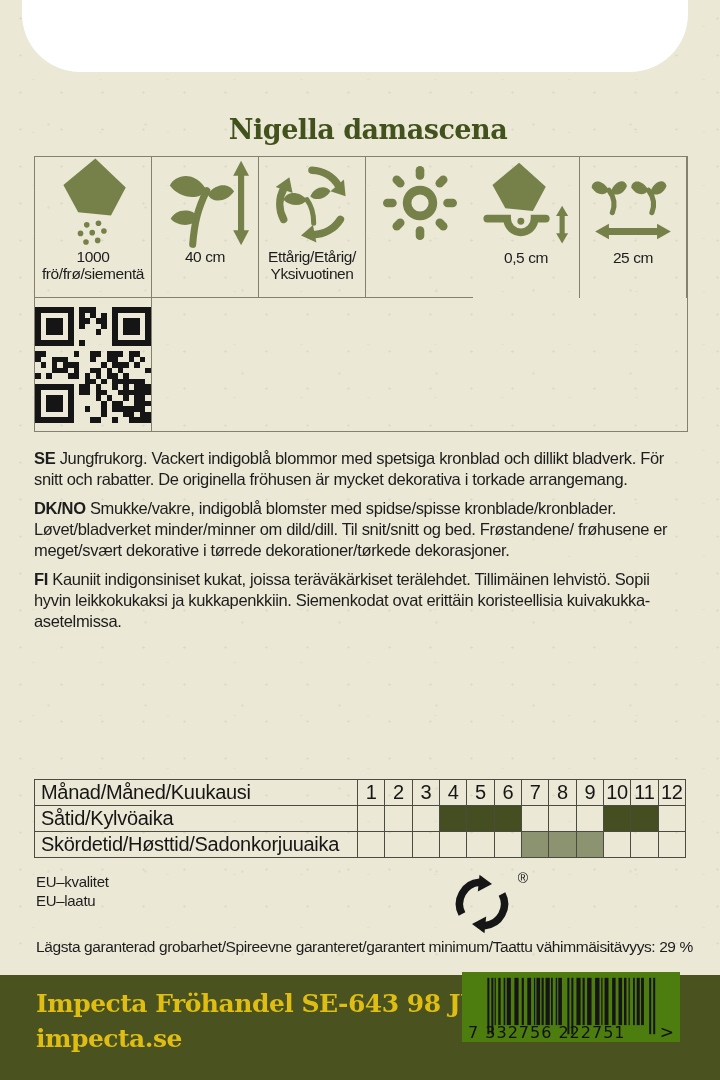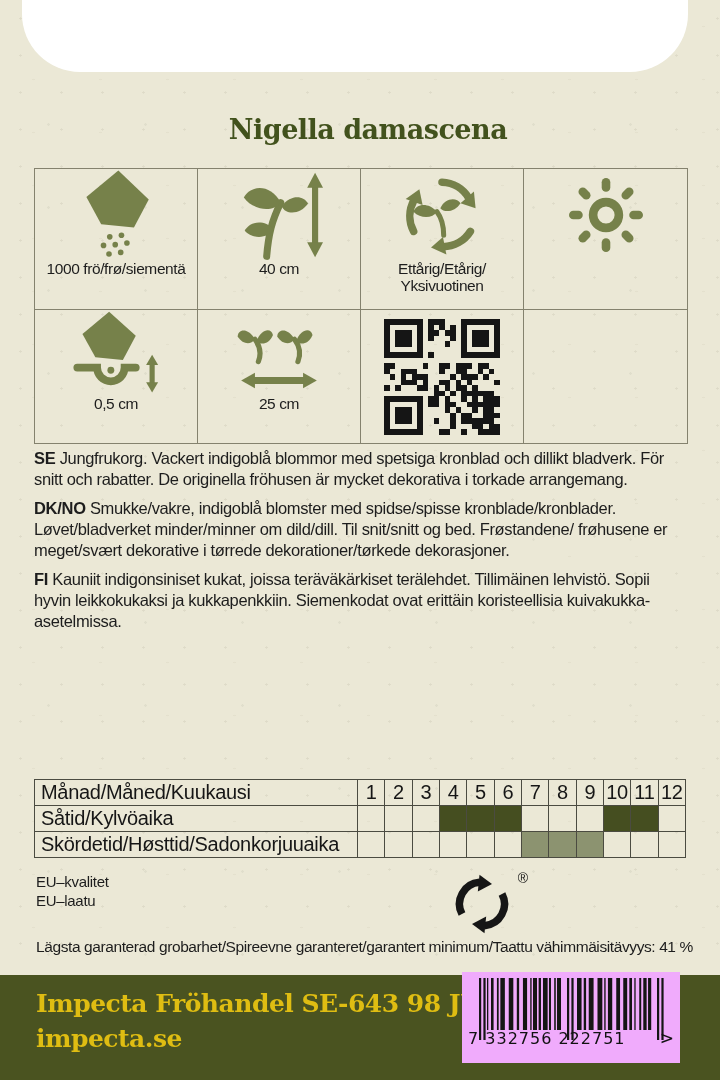--- a/index.html
+++ b/index.html
@@ -17,22 +17,22 @@
     position:absolute;left:22px;top:-62px;width:666px;height:134px;
     background:#ffffff;border-radius:0 0 58px 58px;
   }
   .title{
     position:absolute;top:114px;left:8px;width:720px;margin:0;
     text-align:center;font-family:"DejaVu Serif","Liberation Serif",serif;
     font-weight:bold;font-size:27px;color:#42521d;letter-spacing:-0.5px;
   }
   
   .info-grid{
-    position:absolute;left:34px;top:168px;width:652px;height:274px;
-    display:grid;grid-template-columns:repeat(4,1fr);grid-template-rows:1fr 1fr;
+    position:absolute;left:34px;top:156px;width:652px;height:274px;
+    display:grid;grid-template-columns:repeat(6,1fr);grid-template-rows:1fr 1fr;
     border:1px solid #84826e;
   }
   .cell{
     border-right:1px solid #84826e;border-bottom:1px solid #84826e;
     display:flex;flex-direction:column;align-items:center;
   }
   .cell:nth-child(4n){border-right:none;}
   .cell:nth-child(n+5){border-bottom:none;}
   .icon-area{flex:1;display:flex;align-items:center;justify-content:center;width:100%;}
   .cell-label{
@@ -62,21 +62,21 @@
   .greendot .reg{position:absolute;right:0;top:-4px;font-size:14px;color:#161616;}
   .germination{position:absolute;left:36px;top:938px;width:660px;font-size:15.5px;color:#1d1d1d;letter-spacing:-0.4px;}
   
   .footer{position:absolute;left:0;top:975px;width:720px;height:105px;background:#4a5320;}
   .footer-text{
     position:absolute;left:36px;top:11px;
     font-family:"DejaVu Serif","Liberation Serif",serif;font-weight:bold;
     font-size:25px;line-height:35px;color:#dfbd12;letter-spacing:-0.5px;
   }
   .barcode-box{
-    position:absolute;left:462px;top:-3px;width:218px;height:91px;background:#f0abfc;
+    position:absolute;left:462px;top:-3px;width:218px;height:70px;background:#4d7c0f;
     display:flex;flex-direction:column;align-items:center;
   }
   .barcode-box svg{margin-top:4px;}
   .bc-digits{
     width:206px;display:flex;justify-content:space-between;align-items:center;
     font-family:"DejaVu Sans","Liberation Sans",sans-serif;font-size:16px;color:#111;
     margin-top:-14px;letter-spacing:1px;
   }
   .bc-digits .gt{font-size:17px;letter-spacing:0;}
   svg .ink{fill:#76814a;}
@@ -417,21 +417,21 @@
   <div class="greendot">
     <svg width="60" height="60" viewBox="0 0 72 72">
       <path d="M12 48 A26 26 0 0 1 33 10" stroke="#161616" stroke-width="9" fill="none"></path>
       <polygon points="33,1 48,12 31,21" fill="#161616"></polygon>
       <path d="M60 24 A26 26 0 0 1 39 62" stroke="#161616" stroke-width="9" fill="none"></path>
       <polygon points="39,71 24,60 41,51" fill="#161616"></polygon>
     </svg>
     <span class="reg">®</span>
   </div>
 
-  <div class="germination">Lägsta garanterad grobarhet/Spireevne garanteret/garantert minimum/Taattu vähimmäisitävyys: 41 %</div>
+  <div class="germination">Lägsta garanterad grobarhet/Spireevne garanteret/garantert minimum/Taattu vähimmäisitävyys: 29 %</div>
 
   <div class="footer">
     <div class="footer-text">
       <div>Impecta Fröhandel SE-643 98 JULITA</div>
       <div>impecta.se</div>
     </div>
     <div class="barcode-box">
       <svg id="barcode-bars" width="206" height="66" viewBox="0 0 200 66">
           <rect x="8" y="2" width="2.2" height="62" fill="#151515"></rect>
           <rect x="12.4" y="2" width="2.2" height="62" fill="#151515"></rect>

